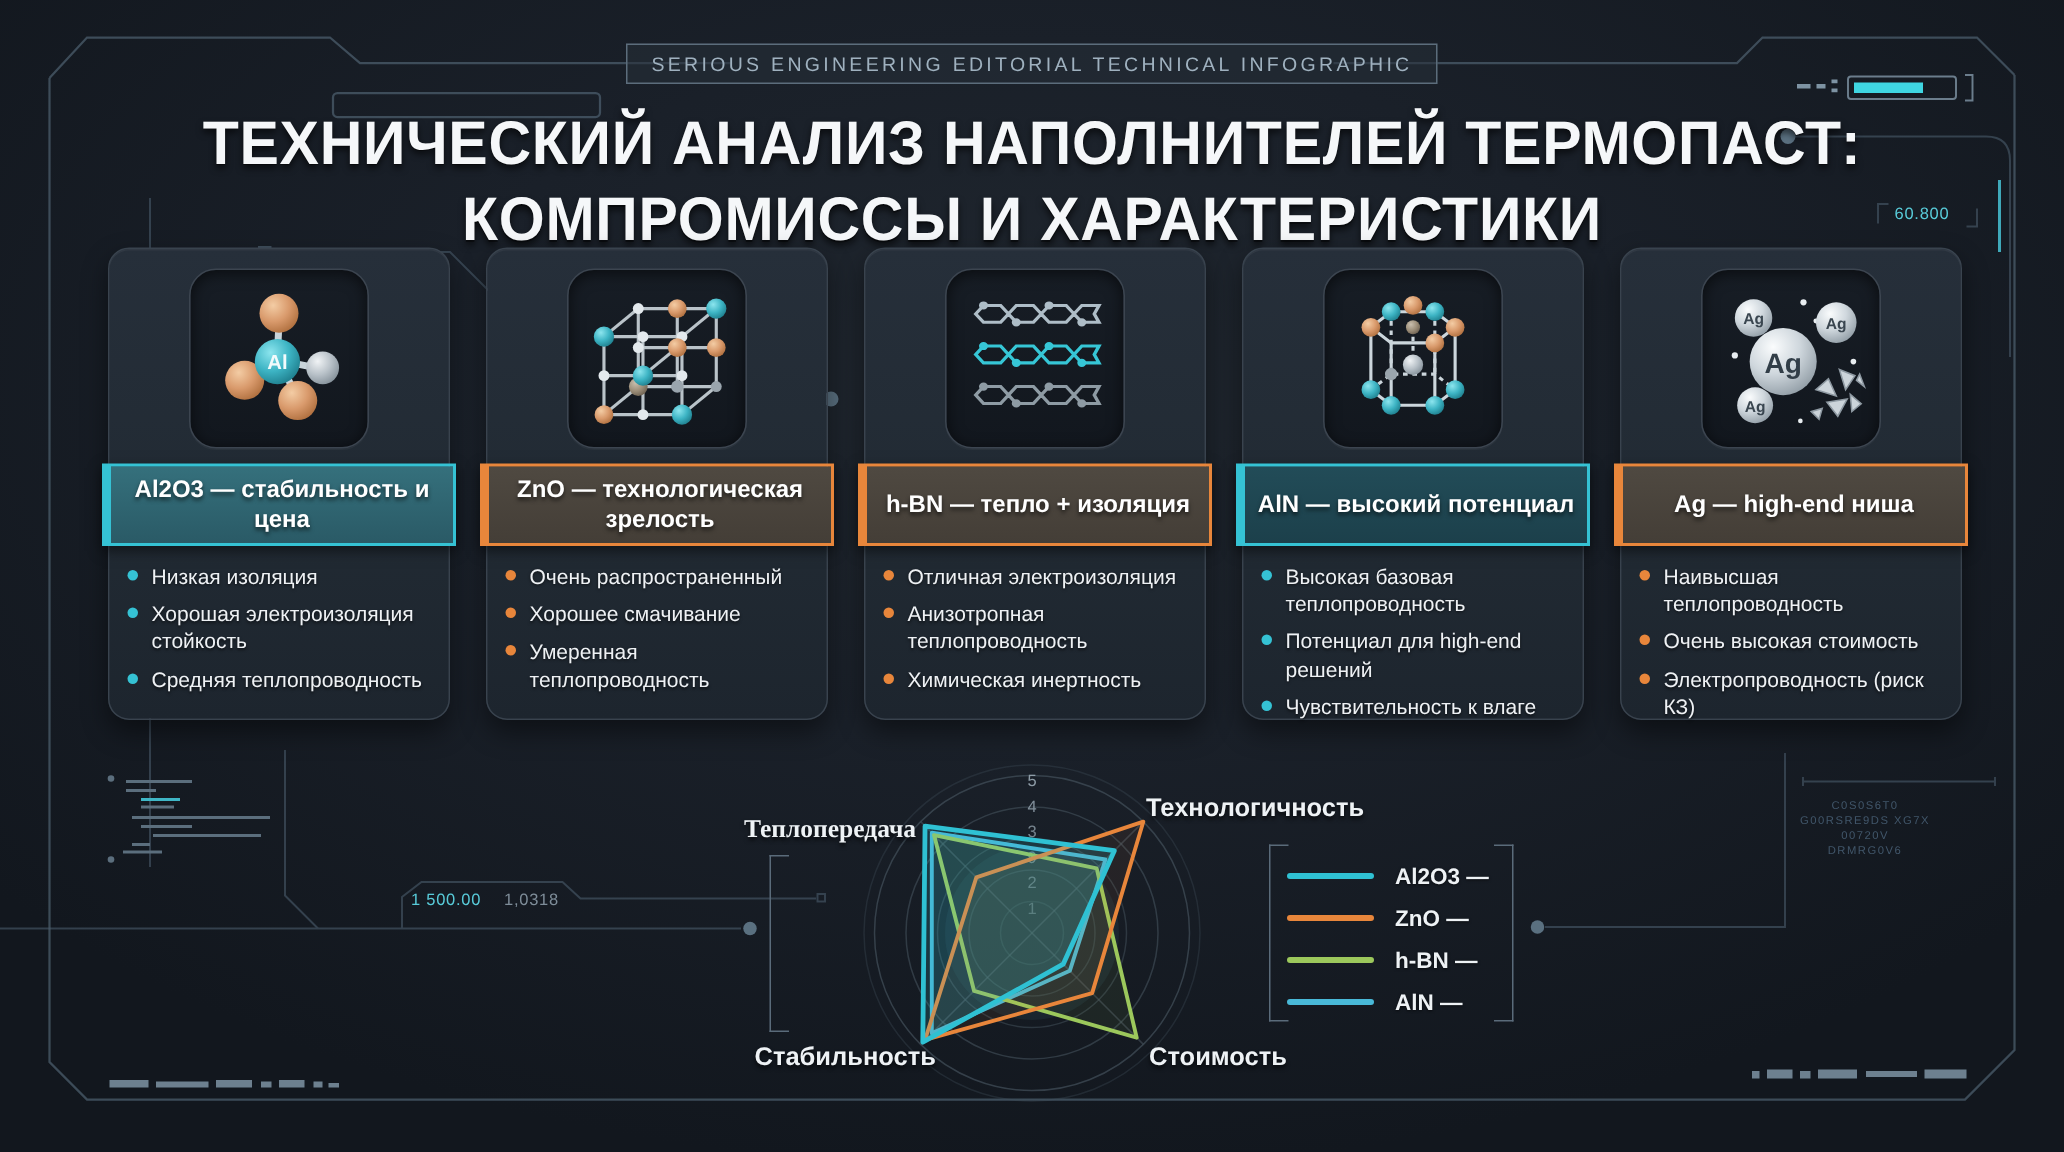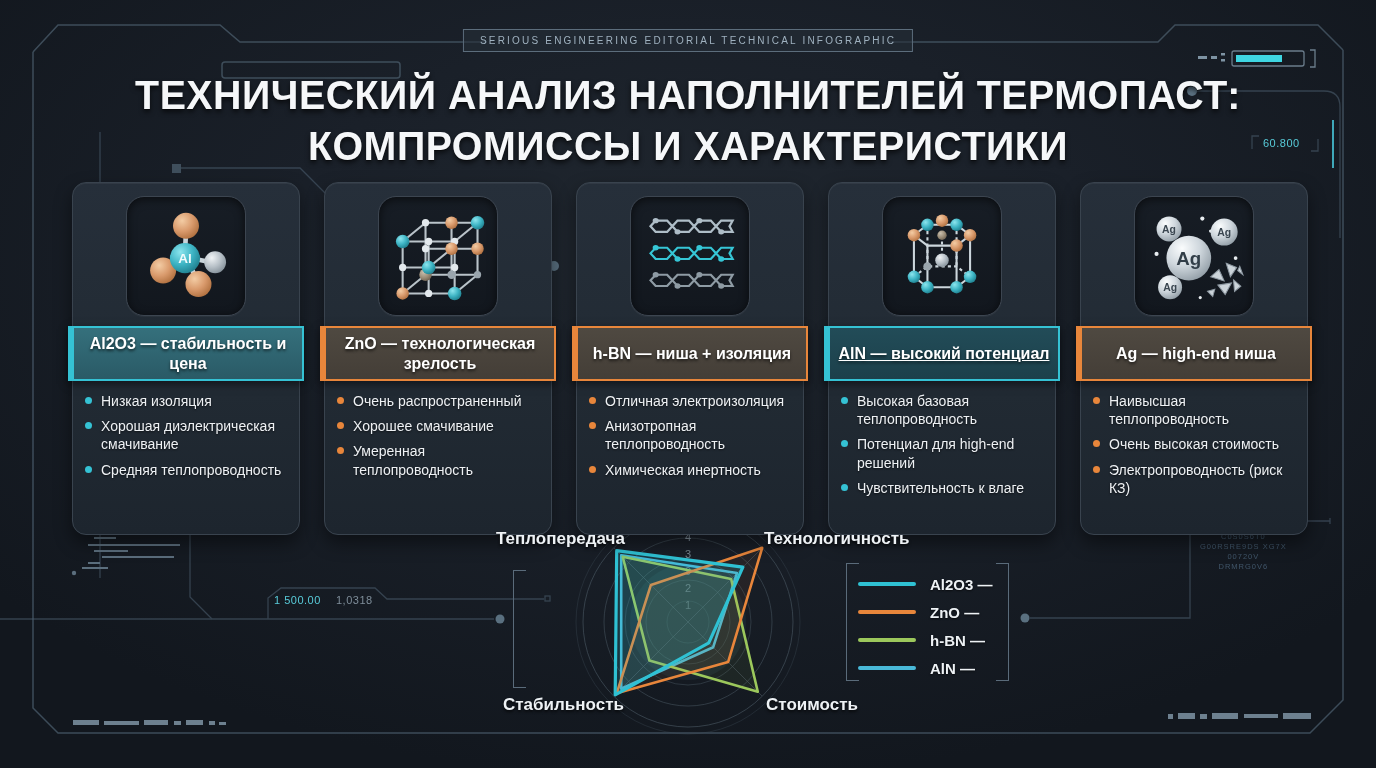--- a/index.html
+++ b/index.html
@@ -6,44 +6,44 @@
   html,body { width:1376px; height:768px; background:#0d1218; overflow:hidden; }
   body { font-family:"Liberation Sans", sans-serif; }
   #stage { position:relative; width:1376px; height:768px;
     background: radial-gradient(ellipse 900px 520px at 50% 34%, #20272f 0%, #1a2029 45%, #12171e 100%);
     overflow:hidden; }
   
   #decor { position:absolute; inset:0; z-index:1; }
   
   .badge { position:absolute; top:29px; left:50%; transform:translateX(-50%);
     border:1px solid #5c6d7c; background:rgba(38,47,57,.55); color:#9fb1bf;
-    font-size:10px; letter-spacing:2.2px; padding:5px 16px; white-space:nowrap; z-index:3; }
+    font-size:13px; letter-spacing:2.2px; padding:5px 16px; white-space:nowrap; z-index:3; }
   
   .title { position:absolute; top:70px; left:0; width:100%; text-align:center; z-index:3;
     color:#f5f7f9; font-weight:bold; font-size:41px; line-height:51px; letter-spacing:.5px;
     transform:scaleX(.96); text-shadow:0 3px 5px rgba(0,0,0,.65), 0 1px 0 rgba(0,0,0,.4); }
   
-  .card { position:absolute; top:182px; width:228px; height:353px; z-index:4;
+  .card { position:absolute; top:165px; width:228px; height:315px; z-index:4;
     background:linear-gradient(180deg,#262f3a 0%, #212a33 60%, #1d252e 100%);
     border:1px solid #39434e; border-radius:14px;
     box-shadow:0 8px 18px rgba(0,0,0,.45), inset 0 1px 0 rgba(255,255,255,.05); }
   .icon-tile { width:120px; height:120px; margin:13px auto 0 auto;
     background:linear-gradient(180deg,#171d25 0%, #12171e 100%);
     border:1px solid #3c4550; border-radius:18px;
     box-shadow:inset 0 2px 10px rgba(0,0,0,.6), 0 1px 0 rgba(255,255,255,.04); 
     display:flex; align-items:center; justify-content:center; }
   .card-header { position:relative; margin:10px -5px 0 -5px; min-height:55px;
     display:flex; align-items:center; justify-content:center; text-align:center;
     padding:6px 8px; color:#fff; font-weight:bold; font-size:16px; line-height:1.22;
     text-shadow:0 2px 3px rgba(0,0,0,.6);
     box-shadow:0 3px 8px rgba(0,0,0,.5); }
   .card.teal .card-header { background:linear-gradient(180deg,#35707c 0%, #2a5a66 100%);
     border:2px solid #35c2d4; border-left:6px solid #35c2d4; }
   .card.teal2 .card-header { background:linear-gradient(180deg,#224c58 0%, #1c404b 100%);
-    border:2px solid #35c2d4; border-left:6px solid #35c2d4;text-decoration:underline; }
+    border:2px solid #35c2d4; border-left:6px solid #35c2d4; }
   .card.orange .card-header { background:linear-gradient(180deg,#4f4941 0%, #443e37 100%);
     border:2px solid #e8863b; border-left:6px solid #e8863b; }
   .bullets { list-style:none; margin:11px 12px 0 12px; }
   .bullets li { display:flex; gap:9px; margin-bottom:7px; color:#eef1f4; font-size:14px;
     line-height:1.3; text-shadow:0 1px 2px rgba(0,0,0,.6); }
   .dot { flex:0 0 auto; width:7px; height:7px; border-radius:50%; margin-top:5px; }
   .card.teal .dot, .card.teal2 .dot { background:#35c2d4; }
   .card.orange .dot { background:#e8863b; }
   
   #radar-wrap { position:absolute; left:528px; top:500px; width:320px; height:268px; z-index:3; }
@@ -196,21 +196,21 @@
       </svg>
     </div>
     <div class="card-header">Al2O3 — стабильность и цена</div>
     <ul class="bullets">
       <li>
           <span class="dot"></span>
           <span>Низкая изоляция</span>
         </li>
       <li>
           <span class="dot"></span>
-          <span>Хорошая диэлектрическая смачивание</span>
+          <span>Хорошая электроизоляция стойкость</span>
         </li>
       <li>
           <span class="dot"></span>
           <span>Средняя теплопроводность</span>
         </li>
     </ul>
   </div>
 
   <div class="card orange" style="left:324px">
     <div class="icon-tile">
@@ -284,21 +284,21 @@
           <g stroke="#8e9ba4" transform="translate(8,68) scale(1,0.9)">
             <path d="M4,6 l5,-6 h11 l5,6 l-5,6 h-11 z M25,6 l5,-6 h11 l5,6 l-5,6 h-11 z M46,6 l5,-6 h11 l5,6 l-5,6 h-11 z M67,6 l5,-6 h11 l-3,6 l3,6 h-11 z"></path>
             <circle cx="9" cy="0" r="1.8" fill="#8e9ba4"></circle>
               <circle cx="30" cy="12" r="1.8" fill="#8e9ba4"></circle>
             <circle cx="51" cy="0" r="1.8" fill="#8e9ba4"></circle>
               <circle cx="72" cy="12" r="1.8" fill="#8e9ba4"></circle>
           </g>
         </g>
       </svg>
     </div>
-    <div class="card-header">h-BN — ниша + изоляция</div>
+    <div class="card-header">h-BN — тепло + изоляция</div>
     <ul class="bullets">
       <li>
           <span class="dot"></span>
           <span>Отличная электроизоляция</span>
         </li>
       <li>
           <span class="dot"></span>
           <span>Анизотропная теплопроводность</span>
         </li>
       <li>
@@ -417,21 +417,21 @@
         <text x="160" y="58" fill="#93a2ad" font-size="11" text-anchor="middle" font-family="&quot;Liberation Sans&quot;,sans-serif" fill-opacity="0.77">3</text>
         <text x="160" y="75" fill="#93a2ad" font-size="11" text-anchor="middle" font-family="&quot;Liberation Sans&quot;,sans-serif" fill-opacity="0.68">9</text>
         <text x="160" y="92" fill="#93a2ad" font-size="11" text-anchor="middle" font-family="&quot;Liberation Sans&quot;,sans-serif" fill-opacity="0.59">2</text>
         <text x="160" y="109" fill="#93a2ad" font-size="11" text-anchor="middle" font-family="&quot;Liberation Sans&quot;,sans-serif" fill-opacity="0.50">1</text>
         <polygon points="93.2,55.2 209.0,73.0 185.2,147.2 93.2,188.8" fill="#49b9d812" stroke="#49b9d8" stroke-width="2.6" stroke-linejoin="round"></polygon>
         <polygon points="94.7,56.7 203.1,78.9 229.8,191.8 121.4,160.6" fill="#9cc85c12" stroke="#9cc85c" stroke-width="2.6" stroke-linejoin="round"></polygon>
         <polygon points="122.9,84.9 234.2,47.8 200.1,162.1 88.7,193.3" fill="#e8863b12" stroke="#e8863b" stroke-width="2.6" stroke-linejoin="round"></polygon>
         <polygon points="88.7,50.7 214.9,67.1 180.8,142.8 87.2,194.8" fill="#2fc1d32b" stroke="#2fc1d3" stroke-width="3.2" stroke-linejoin="round"></polygon>
       </svg>
   </div>
-  <div class="axis-label" style="left:496px; top:529px;">Теплопередача</div>
+  <div class="axis-label" style="left:496px; top:543px;font-family:Liberation Serif, serif;">Теплопередача</div>
   <div class="axis-label" style="left:764px; top:529px;">Технологичность</div>
   <div class="axis-label" style="left:766px; top:695px;">Стоимость</div>
   <div class="axis-label" style="left:503px; top:695px;">Стабильность</div>
 
   <div class="bracket l" style="left:513px; top:570px;"></div>
   <div class="bracket l" style="left:846px; top:563px;"></div>
   <div class="bracket r" style="left:996px; top:563px;"></div>
 
   <div class="legend">
     <div class="legend-row">

